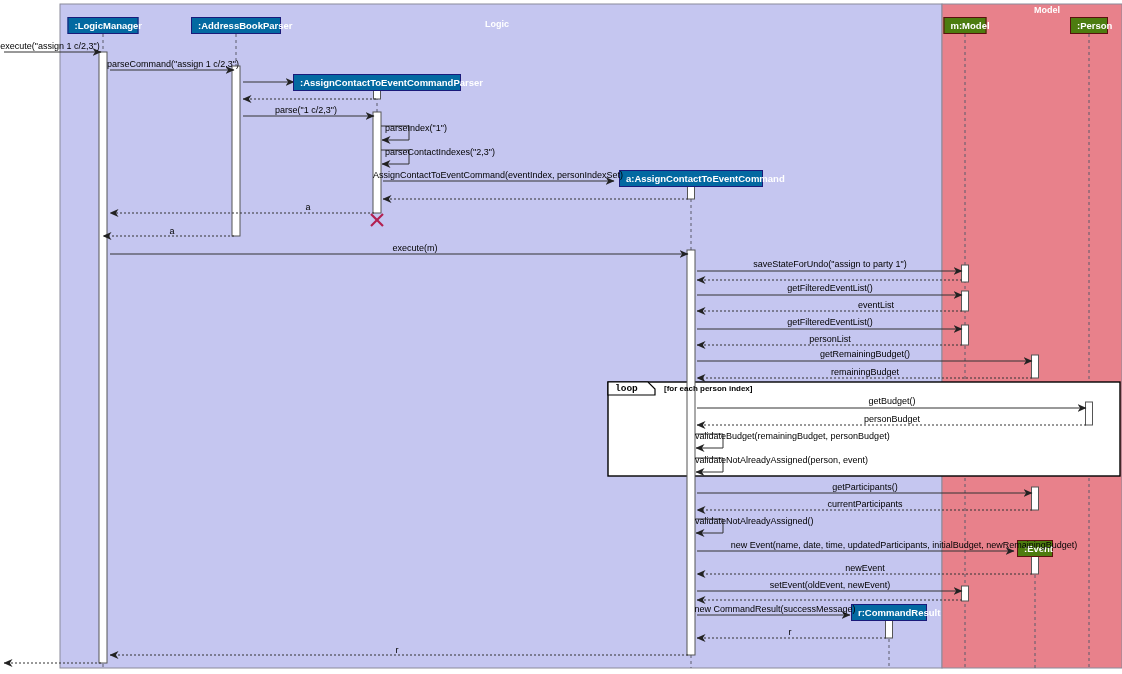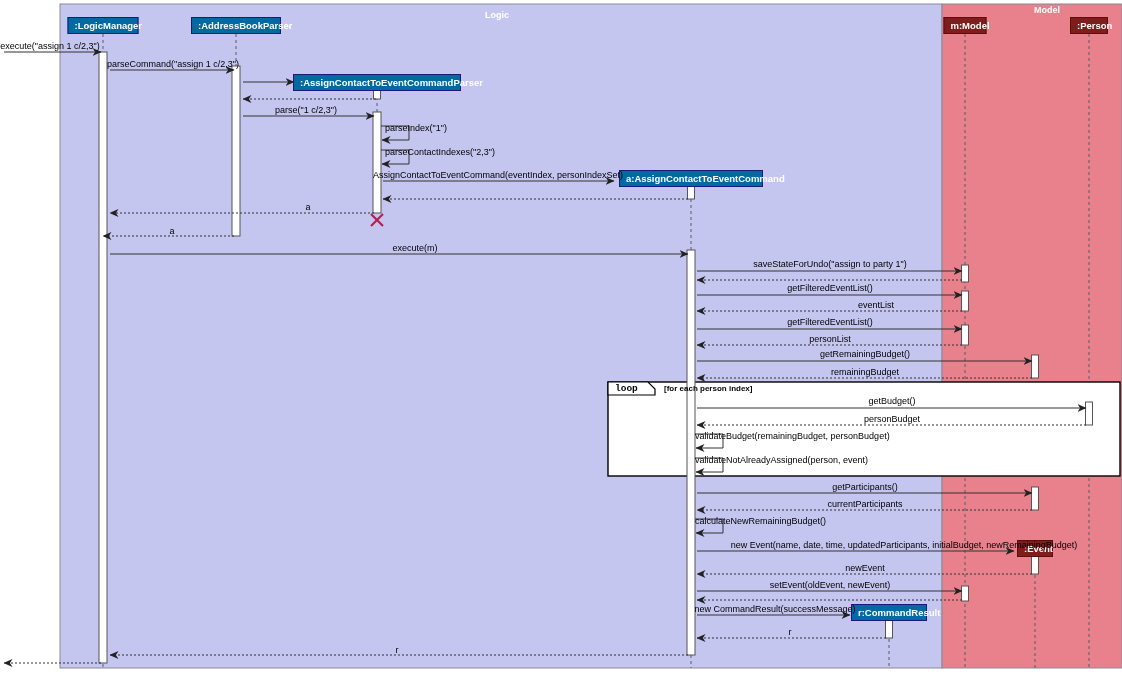--- a/index.html
+++ b/index.html
@@ -5,21 +5,21 @@
   html,body{margin:0;padding:0;background:#fff;}
   body{font-family:"Liberation Sans",sans-serif;}
   #diagram{position:relative;width:1122px;height:674px;overflow:hidden;background:#ffffff;}
   #svg-layer{position:absolute;left:0;top:0;width:1122px;height:674px;}
   .lbl{position:absolute;font-size:9px;color:#000;white-space:nowrap;line-height:10px;}
   .lbl-c{transform:translateX(-50%);}
   .box{position:absolute;color:#fff;font-size:9.5px;font-weight:bold;white-space:nowrap;
        text-align:center;line-height:15px;height:17px;border:1px solid #101010;
        transform:translateX(-50%);box-sizing:border-box;padding:0 6px;}
   .box.logic{background:#0369a1;border-color:#1a1a7a;}
-  .box.model{background:#7f1d1d;border-color:#5a0f0f;}
+  .box.model{background:#4d7c0f;border-color:#5a0f0f;}
   .grp-title{position:absolute;font-size:9px;font-weight:bold;color:#ffffff;
              transform:translateX(-50%);white-space:nowrap;}
   .frag-kw{position:absolute;font-size:9.5px;font-weight:bold;color:#000;}
   .frag-guard{position:absolute;font-size:8px;font-weight:bold;color:#000;white-space:nowrap;}
 </style>
 </head>
 <body>
 
 <div id="diagram">
   <svg id="svg-layer" xmlns="http://www.w3.org/2000/svg">
@@ -102,21 +102,21 @@
         <line x1="886" y1="638" x2="697" y2="638" stroke="#333" stroke-width="1" marker-end="url(#arrow-solid)" stroke-dasharray="2,2"></line>
         <line x1="688" y1="655" x2="110" y2="655" stroke="#333" stroke-width="1" marker-end="url(#arrow-solid)" stroke-dasharray="2,2"></line>
         <line x1="101" y1="663" x2="4" y2="663" stroke="#333" stroke-width="1" marker-end="url(#arrow-solid)" stroke-dasharray="2,2"></line>
       </g>
     <g id="g-destroy">
         <line x1="371" y1="214" x2="383" y2="226" stroke="#b32050" stroke-width="2.2"></line>
         <line x1="383" y1="214" x2="371" y2="226" stroke="#b32050" stroke-width="2.2"></line>
       </g>
   </svg>
   <div id="overlay">
-      <div class="grp-title" style="left: 497px; top: 10px; text-align: right;">Logic</div>
+      <div class="grp-title" style="left: 497px; top: 19px; text-align: right;">Logic</div>
       <div class="grp-title" style="left: 1025px; top: 5px; margin-left: 22px;">Model</div>
       <div class="box logic" style="left: 103px; top: 17px; width: 71px;">:LogicManager</div>
       <div class="box logic" style="left: 236px; top: 17px; width: 90px;">:AddressBookParser</div>
       <div class="box logic" style="left: 377px; top: 74px; width: 168px;">:AssignContactToEventCommandParser</div>
       <div class="box logic" style="left: 691px; top: 170px; width: 144px;">a:AssignContactToEventCommand</div>
       <div class="box logic" style="left: 889px; top: 604px; width: 76px;">r:CommandResult</div>
       <div class="box model" style="left: 965px; top: 17px; width: 43px;">m:Model</div>
       <div class="box model" style="left: 1035px; top: 540px; width: 36px;">:Event</div>
       <div class="box model" style="left: 1089px; top: 17px; width: 38px;">:Person</div>
       <div class="frag-kw" style="left: 615px; top: 383px; font-family: Liberation Mono, monospace;">loop</div>
@@ -136,21 +136,21 @@
       <div class="lbl lbl-c" style="left: 830px; top: 317px;">getFilteredEventList()</div>
       <div class="lbl lbl-c" style="left: 830px; top: 334px;">personList</div>
       <div class="lbl lbl-c" style="left: 865px; top: 349px;">getRemainingBudget()</div>
       <div class="lbl lbl-c" style="left: 865px; top: 367px;">remainingBudget</div>
       <div class="lbl lbl-c" style="left: 892px; top: 396px;">getBudget()</div>
       <div class="lbl lbl-c" style="left: 892px; top: 414px;">personBudget</div>
       <div class="lbl" style="left: 695px; top: 431px;">validateBudget(remainingBudget, personBudget)</div>
       <div class="lbl" style="left: 695px; top: 455px;">validateNotAlreadyAssigned(person, event)</div>
       <div class="lbl lbl-c" style="left: 865px; top: 482px;">getParticipants()</div>
       <div class="lbl lbl-c" style="left: 865px; top: 499px;">currentParticipants</div>
-      <div class="lbl" style="left: 695px; top: 516px;">calculateNewRemainingBudget()</div>
+      <div class="lbl" style="left: 695px; top: 516px;">validateNotAlreadyAssigned()</div>
       <div class="lbl lbl-c" style="left: 904px; top: 540px;">new Event(name, date, time, updatedParticipants, initialBudget, newRemainingBudget)</div>
       <div class="lbl lbl-c" style="left: 865px; top: 563px;">newEvent</div>
       <div class="lbl lbl-c" style="left: 830px; top: 580px;">setEvent(oldEvent, newEvent)</div>
       <div class="lbl lbl-c" style="left: 775px; top: 604px;">new CommandResult(successMessage)</div>
       <div class="lbl lbl-c" style="left: 790px; top: 627px;">r</div>
       <div class="lbl lbl-c" style="left: 397px; top: 645px;">r</div>
     </div>
 </div>
 
 </body></html>

